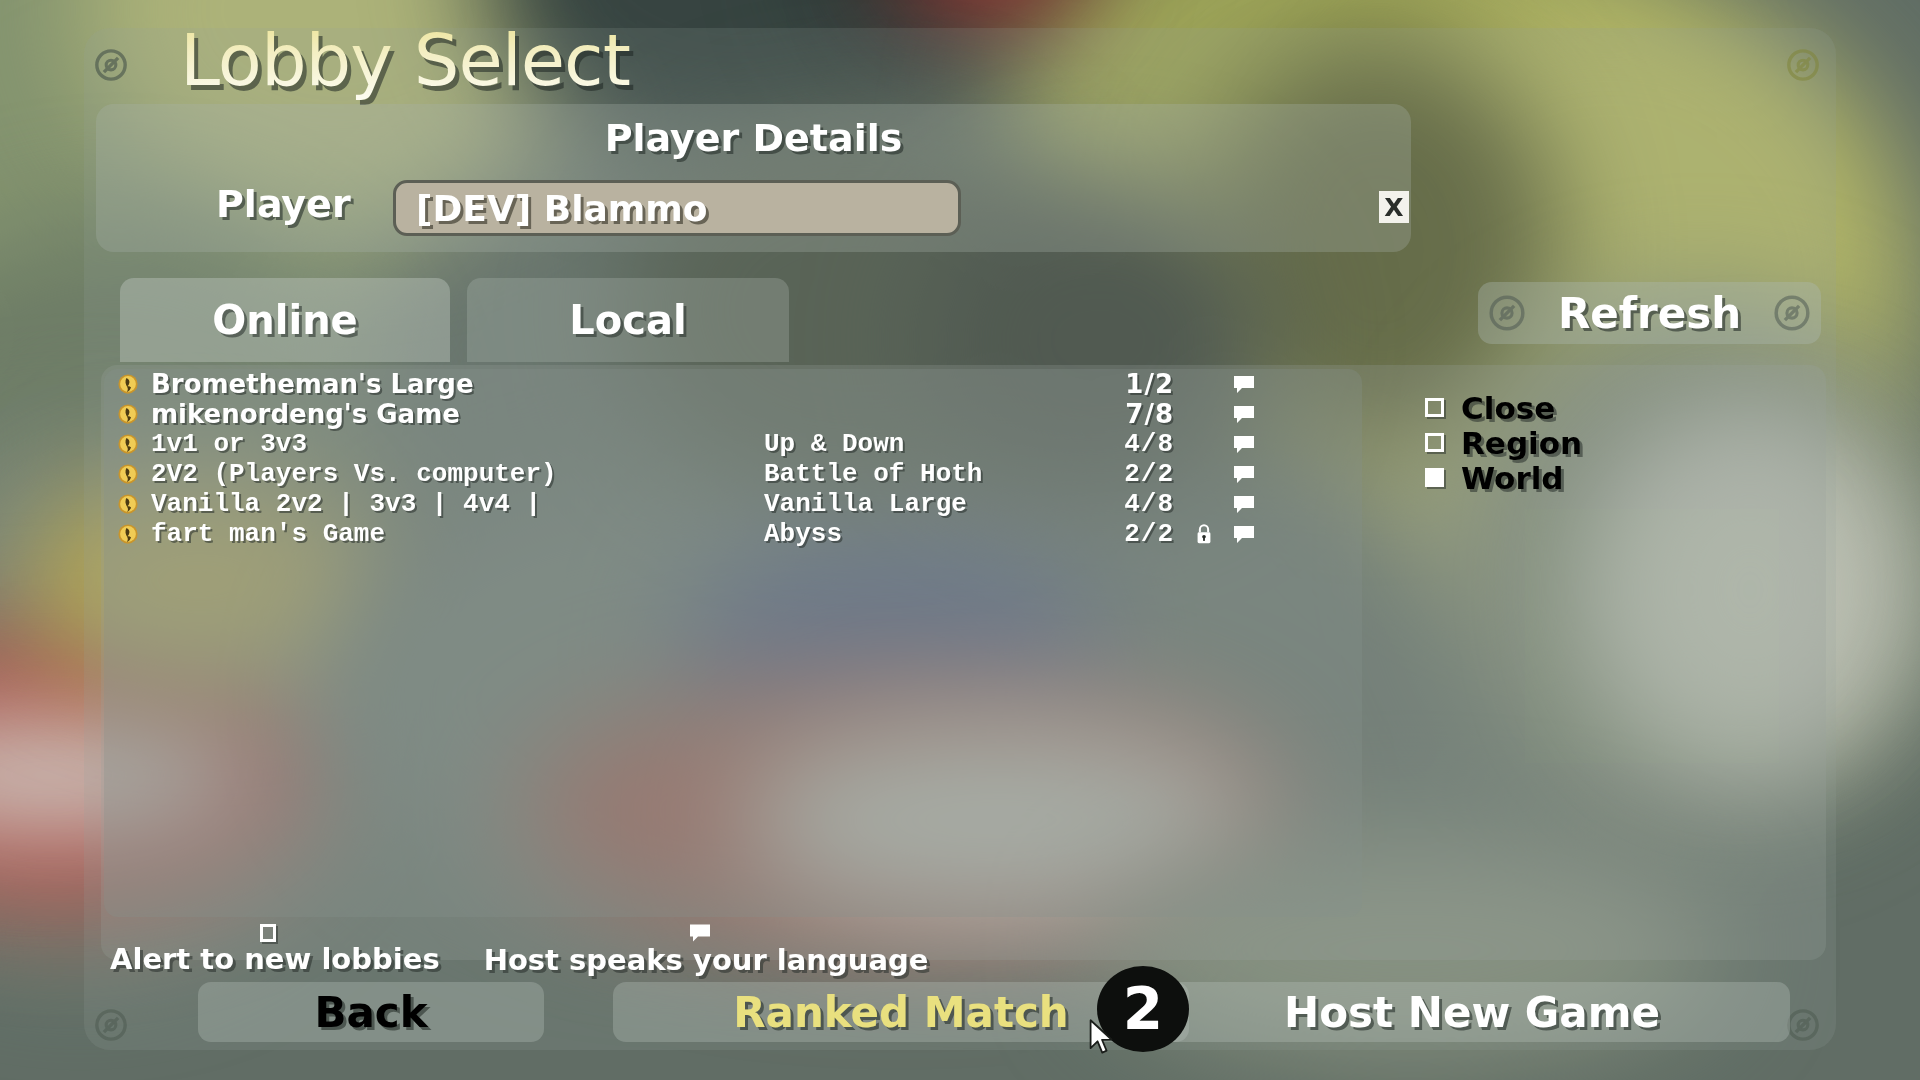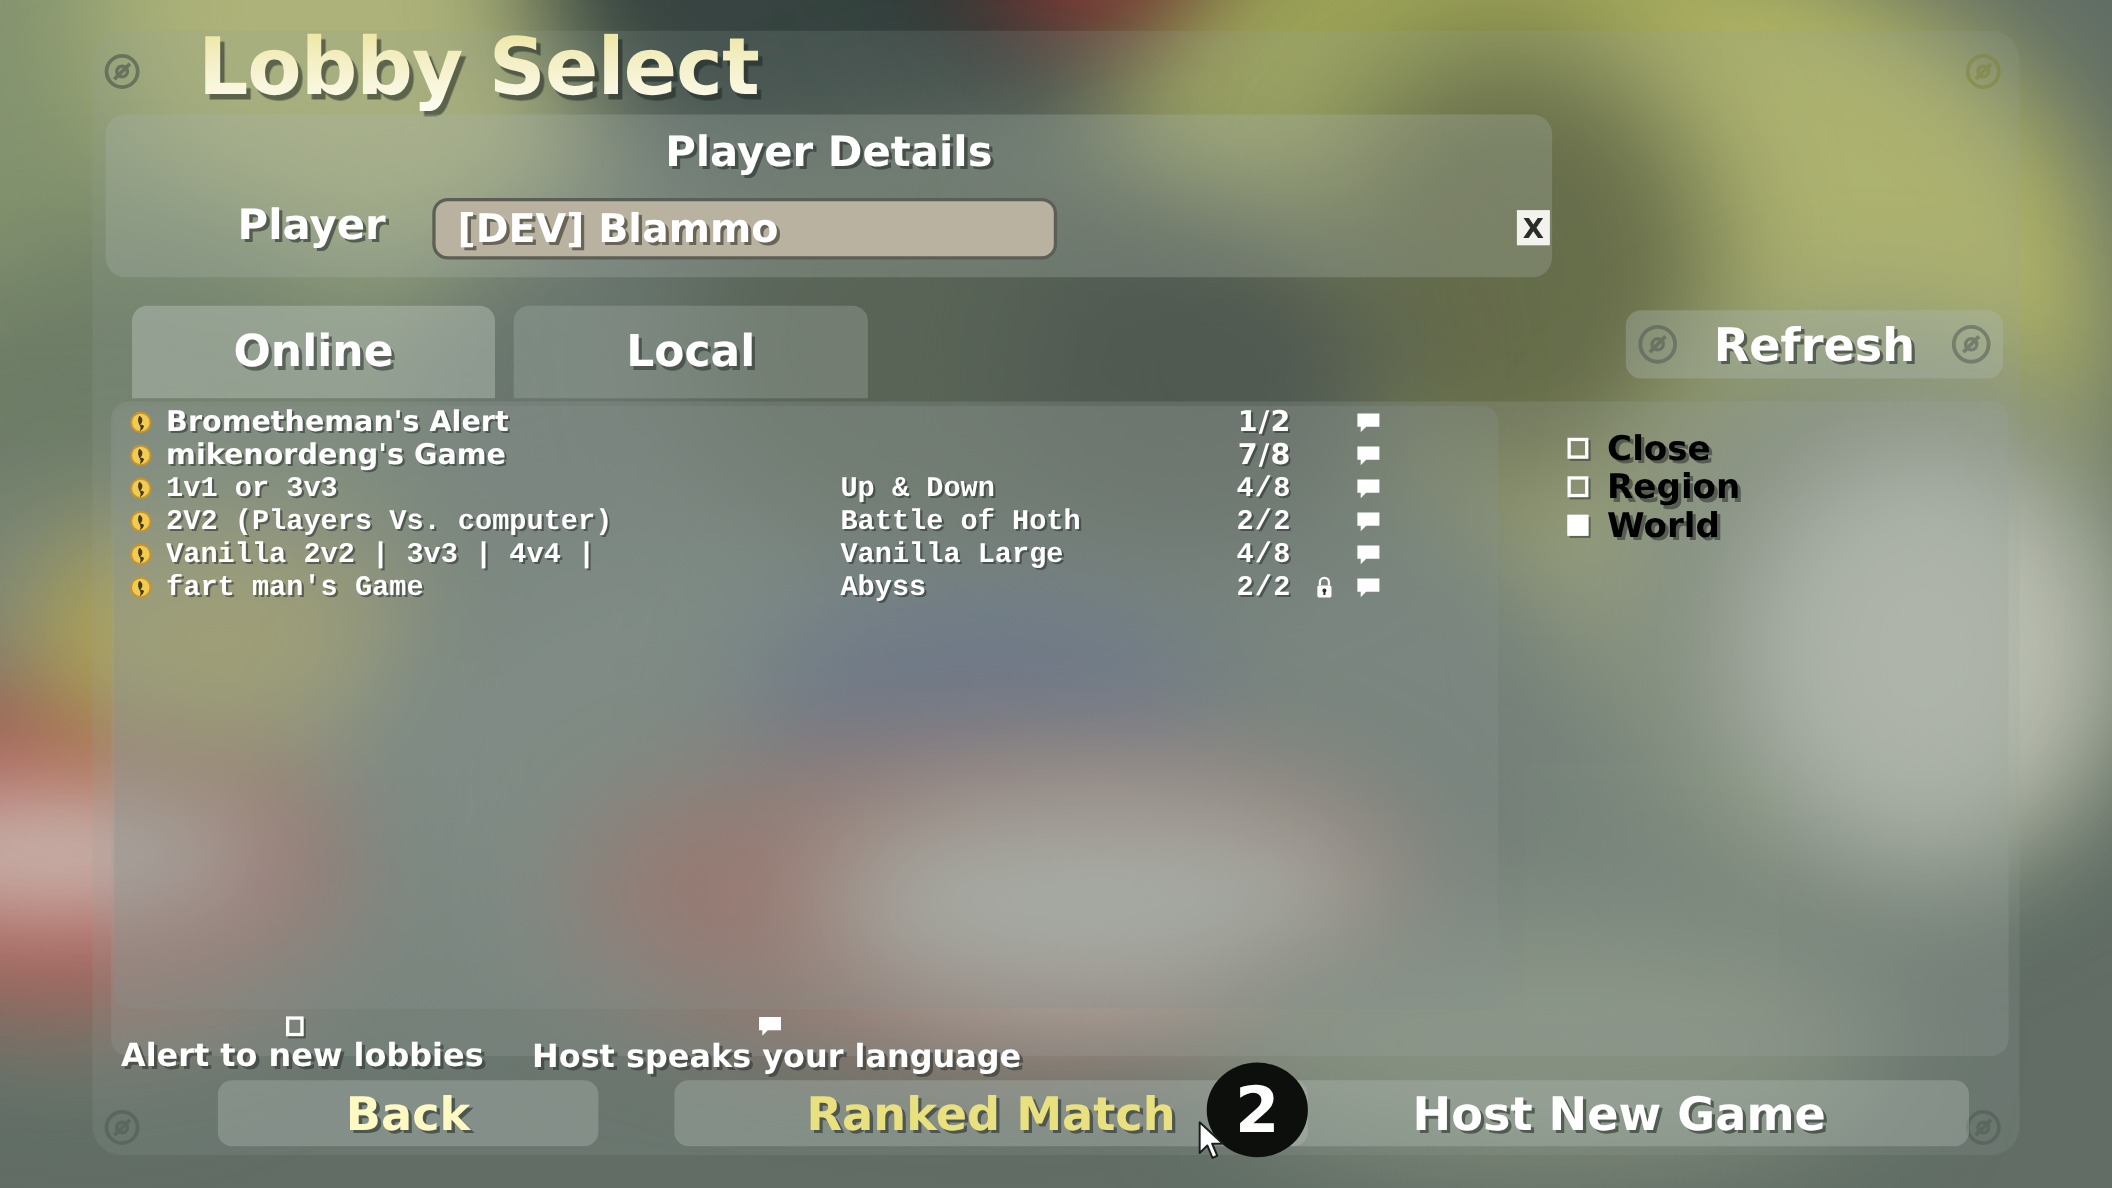--- a/index.html
+++ b/index.html
@@ -30,21 +30,21 @@
 
   .corner-icon {
     position: absolute; width: 34px; height: 34px;
     opacity: .55;
   }
   .corner-icon svg { width: 100%; height: 100%; display: block; }
 
   
   #title {
     position: absolute; left: 180px; top: 18px;
-    font-size: 72px; font-weight: 700; letter-spacing: -1px;
+    font-size: 72px; font-weight: 400; letter-spacing: -1px;
     background: linear-gradient(180deg,#ece394 0%,#f3eec2 40%,#fdfdf4 100%);
     -webkit-background-clip: text; background-clip: text;
     color: transparent;
     -webkit-text-fill-color: transparent;
     filter: drop-shadow(4px 5px 0px rgba(30,38,34,0.55));
     white-space: nowrap;
   }
 
   
   #player-card {
@@ -216,21 +216,21 @@
     border-radius: 13px;
     display: flex; align-items: center; justify-content: center;
     cursor: pointer;
   }
   .bottom-btn .btn-label {
     font-size: 42px; font-weight: 700;
     text-shadow: 3px 3px 0 rgba(40,48,44,0.6);
     white-space: nowrap;
   }
   #btn-back { left: 198px; width: 346px; }
-  #btn-back .btn-label { color: #fef9c3; }
+  #btn-back .btn-label { color: #000000; }
   #btn-ranked { left: 613px; width: 576px; }
   #btn-ranked .btn-label { color: #e9e07f; }
   #btn-host { left: 1154px; width: 636px; }
   #btn-host .btn-label { color: #ffffff; }
 
   #ranked-badge {
     position: absolute; left: 1097px; top: 966px;
     width: 92px; height: 86px;
     background: #0d0f0d;
     border-radius: 50%;
@@ -346,21 +346,21 @@
   <div id="list-panel"></div>
   <div id="list-box">
       <div class="lobby-row row-bright">
         <span class="badge">
           <svg viewBox="0 0 24 24">
             <circle cx="12" cy="12" r="10.5" fill="#c9952b"></circle>
             <circle cx="12" cy="12" r="8.6" fill="#f0cc55"></circle>
             <path d="M10.5 5.5 q3.5 2 3 5 q-.4 2.6 -2.2 4 q2.6 -.4 4 1.2 q-1 3.4 -4.2 5.2 q1.6 -3.4 .2 -5.4 q-1.4 -2 -2 -5 q-.3 -3 1.2 -5.2 z" fill="#4a3a12"></path>
           </svg>
         </span>
-        <span class="lname">Brometheman's Alert</span>
+        <span class="lname">Brometheman's Large</span>
         <span class="lcount">1/2</span>
         <span class="lchat">
           <svg viewBox="0 0 24 20">
             <path d="M2 2 h20 v12 h-12 l-5 5 v-5 h-3 z" fill="#ffffff"></path>
           </svg>
         </span>
       </div>
       <div class="lobby-row row-bright">
         <span class="badge">
           <svg viewBox="0 0 24 24">

